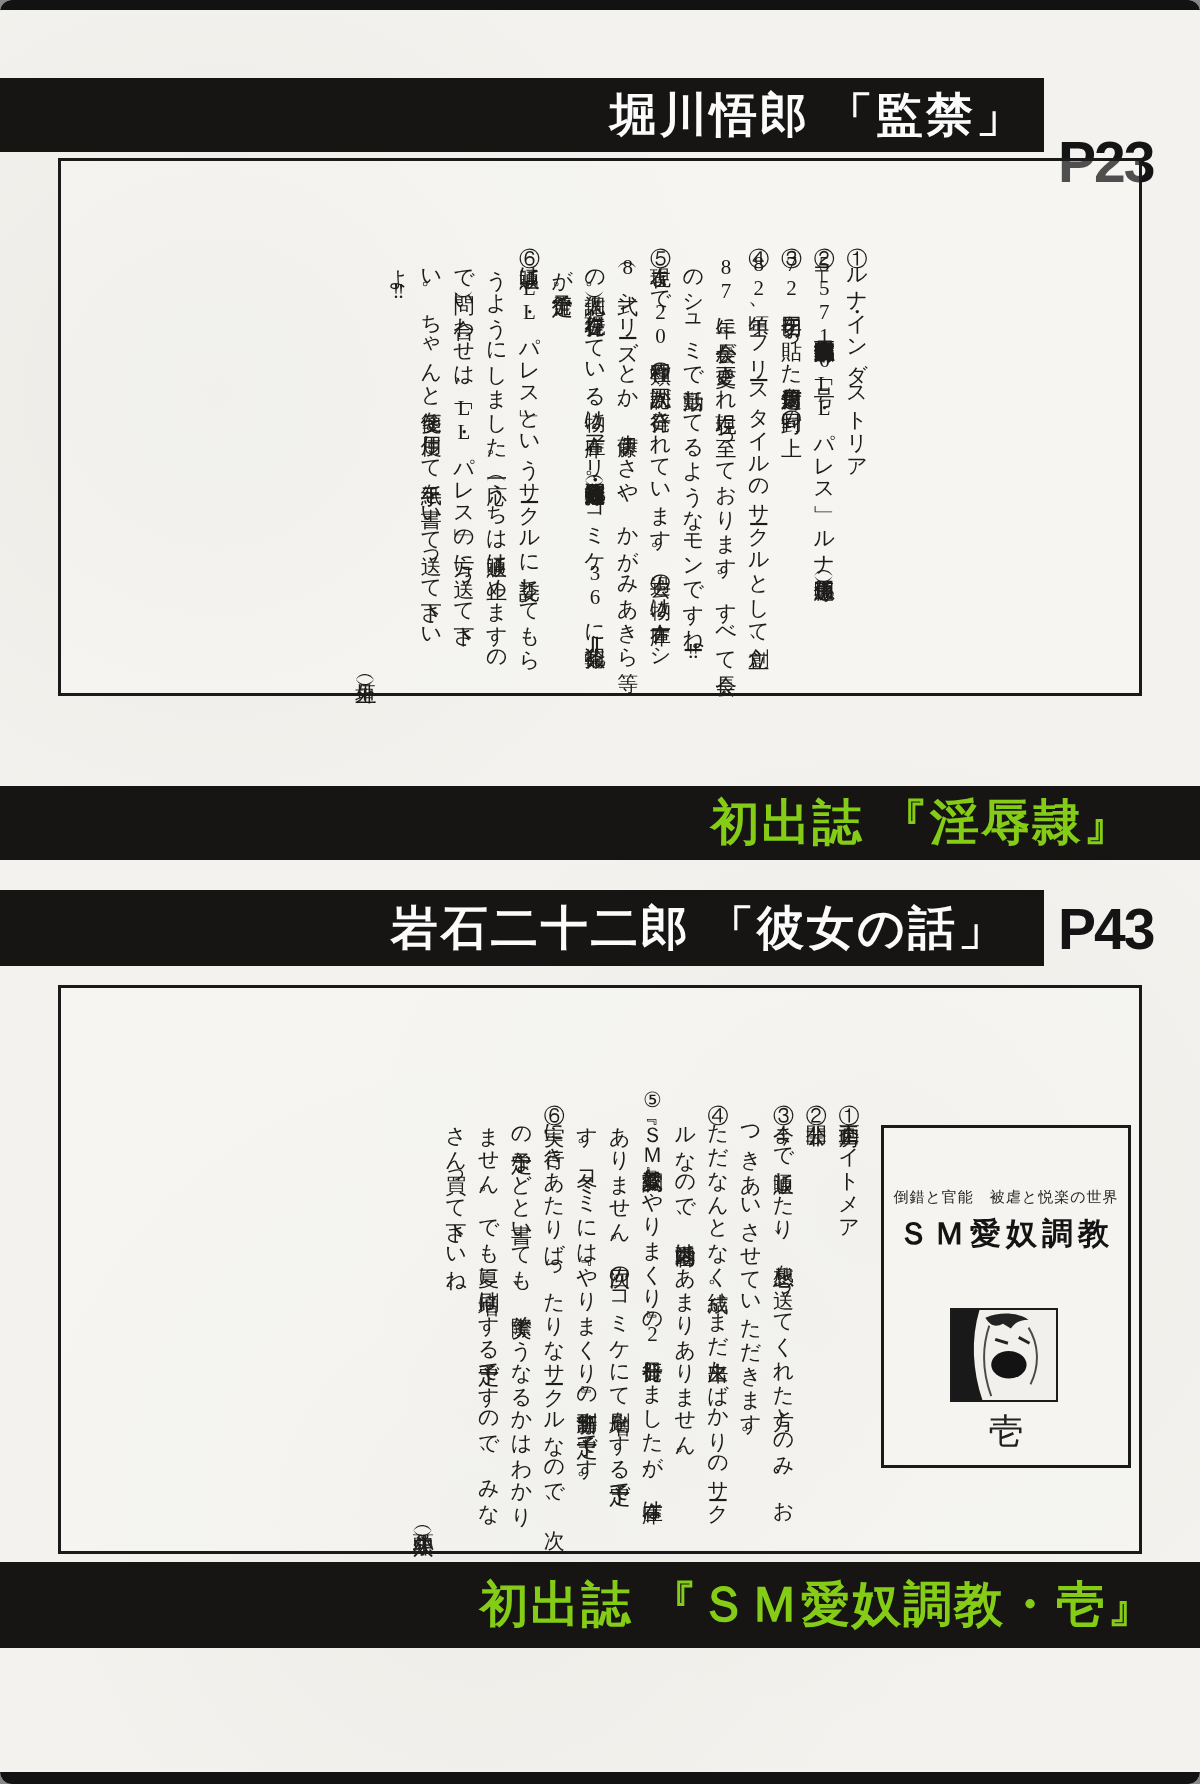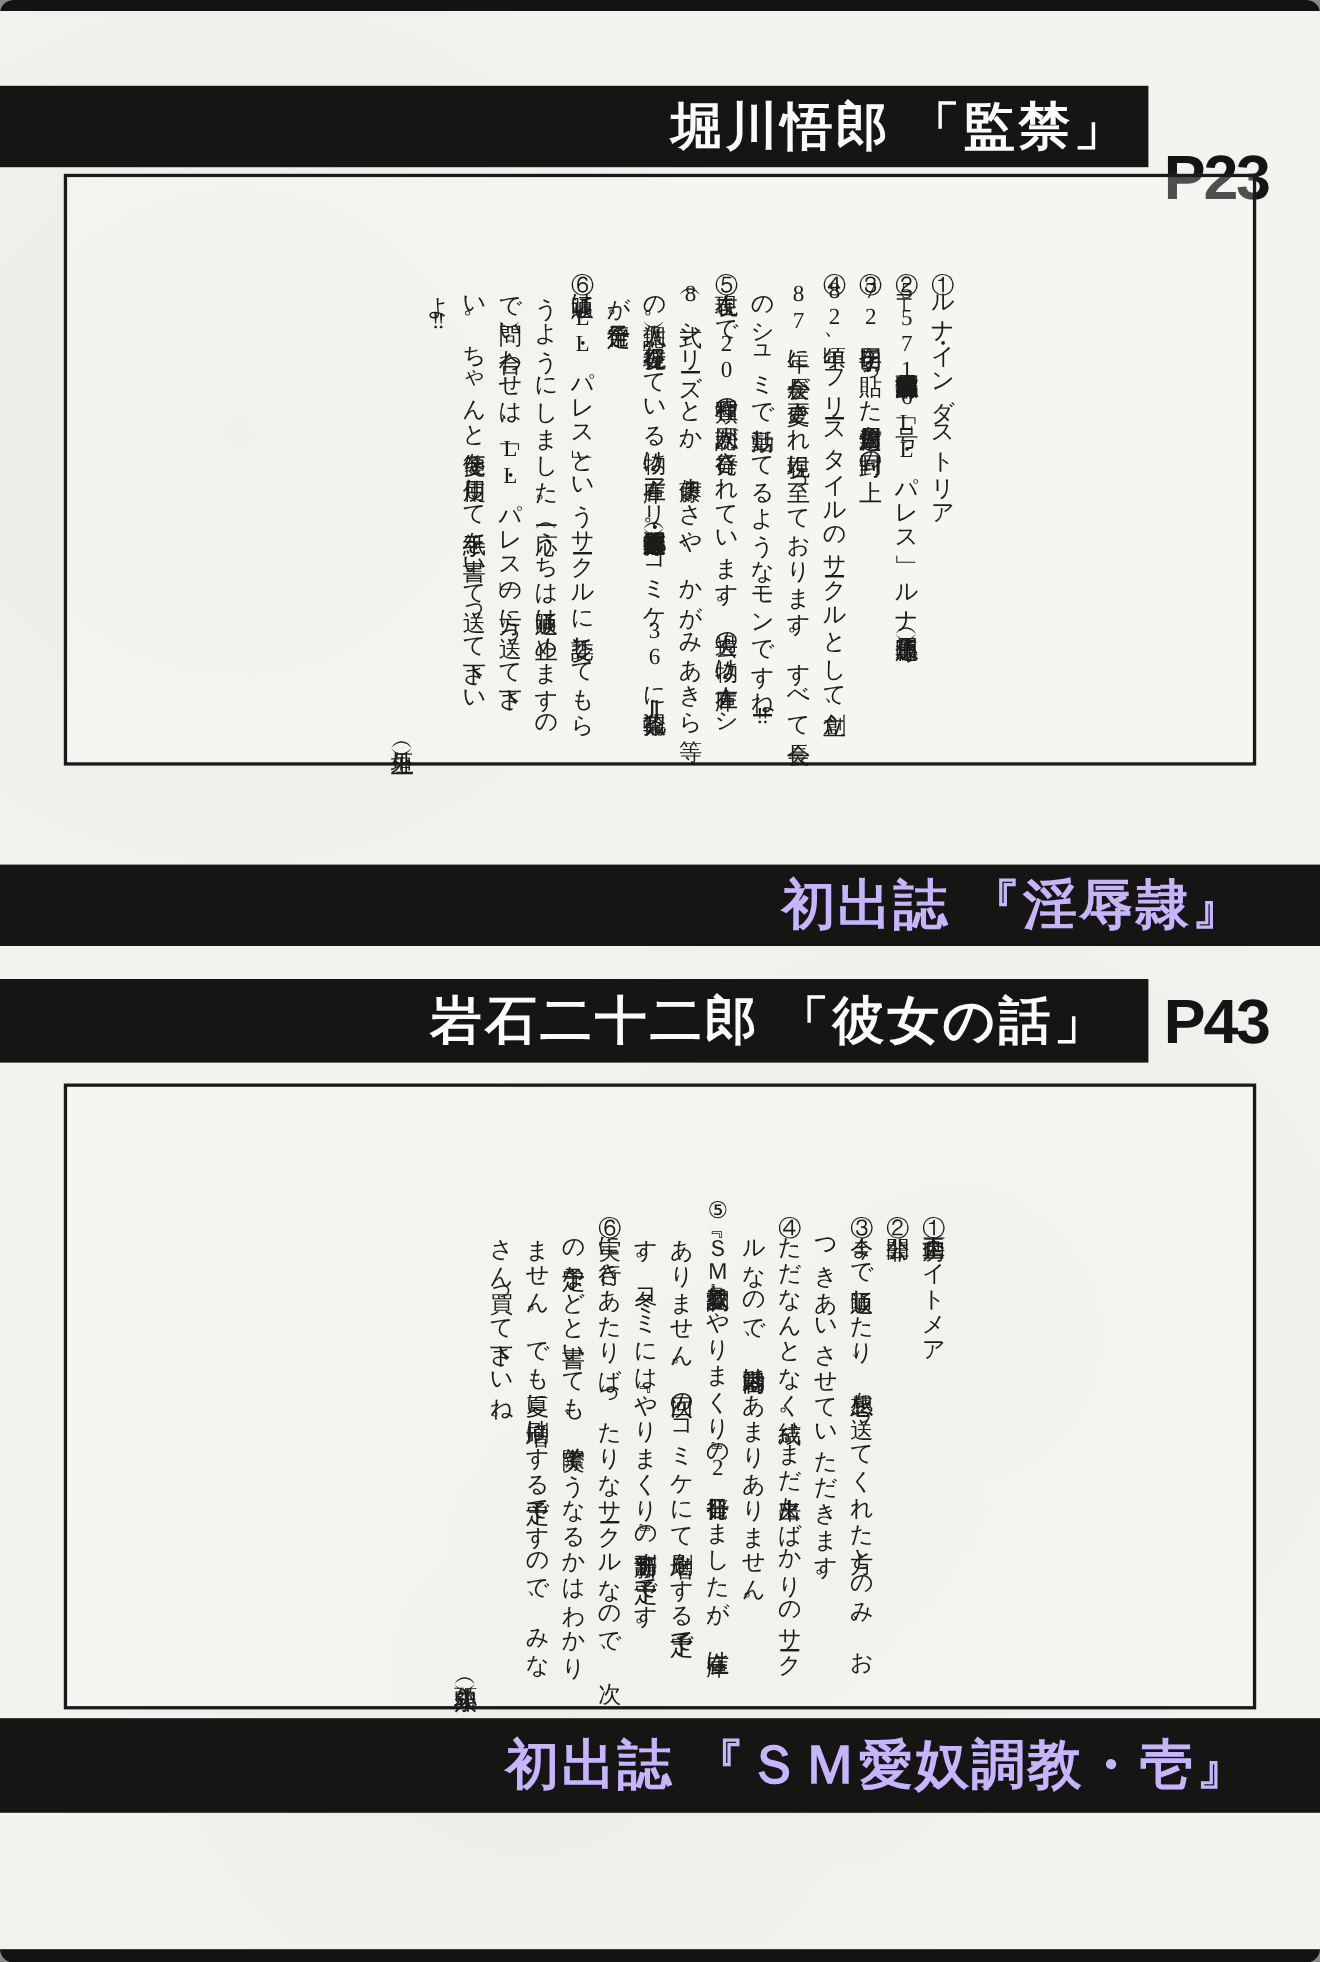--- a/index.html
+++ b/index.html
@@ -30,27 +30,27 @@
   .pnum{
     position:absolute;color:#141414;
     font-family:"Liberation Sans", sans-serif;font-weight:900;
     font-size:57px;letter-spacing:-2px;line-height:1;
   }
   .pnum1{left:1058px;top:88px;margin-top:46px;}
   .pnum2{left:1058px;top:901px;}
 
   
   .dbar{
-    position:absolute;left:0;width:1200px;background:#161514;color:#c4b5fd;
+    position:absolute;left:0;width:1200px;background:#161514;color:#84cc16;
     display:flex;align-items:center;justify-content:flex-end;
     font-family:"Liberation Sans", sans-serif;font-weight:900;
     box-sizing:border-box;letter-spacing:2px;
   }
   .dbar1{top:786px;height:74px;font-size:49px;padding-right:66px;}
-  .dbar2{top:1562px;height:86px;font-size:49px;padding-right:62px;}
+  .dbar2{top:1562px;height:86px;font-size:49px;padding-right:42px;}
 
   
   .cbox{
     position:absolute;left:58px;width:1084px;border:3px solid #1a1a1a;
     box-sizing:border-box;background:rgba(255,255,255,0.25);
   }
   .cbox1{top:158px;height:538px;}
   .cbox2{top:985px;height:569px;}
 
   
@@ -124,20 +124,35 @@
   <div class="cbox cbox2">
     <div class="vtext vt2">
       <p>①企画工房ナイトメア</p>
       <p>②非公開</p>
       <p>③今まで通販したり、感想を送ってくれた方とのみ、おつきあいさせていただきます。</p>
       <p>④ただなんとなく結成。まだ出来たばかりのサークルなので、活動内容はあまりありません。</p>
       <p>⑤『ＳＭ愛奴調教』と『やりまくり』の2冊発行しましたが、在庫はありません。次回のコミケにて増刷をする予定です。冬コミには『やりまくり』の新刊等出す予定です。</p>
       <p>⑥実に行きあたりばったりなサークルなので、次の予定などと書いても、実際そうなるかはわかりません。でも夏に増刷はする予定ですので、みなさん買って下さいね。</p>
       <p class="sig">（小頭矢穴斗）</p>
     </div>
+    <div class="cover2">
+      <div class="cover2-tagline">倒錯と官能　被虐と悦楽の世界</div>
+      <div class="cover2-title">ＳＭ愛奴調教</div>
+      <div class="face2">
+        <svg viewBox="0 0 106 92" preserveAspectRatio="none">
+          <rect width="106" height="92" fill="#f1f0ec"></rect>
+          <path d="M0,0 L28,0 C19,30 21,62 31,92 L0,92 Z" fill="#191919"></path>
+          <path d="M34,8 C50,1 68,3 78,10 C68,10 63,14 60,19 L52,14 C46,17 40,18 34,8 Z" fill="#222"></path>
+          <ellipse cx="58" cy="56" rx="18" ry="14" fill="#131313"></ellipse>
+          <path d="M44,30 l13,4 M68,28 l11,6" stroke="#222" stroke-width="3" fill="none"></path>
+          <path d="M78,18 C88,34 90,56 80,76 M38,16 C30,40 32,66 40,88" stroke="#4a4a48" stroke-width="2" fill="none"></path>
+        </svg>
+      </div>
+      <div class="volume">壱</div>
+    </div>
   </div>
 
   <div class="dbar dbar2">
     <span>初出誌 『ＳＭ愛奴調教・壱』</span>
   </div>
 
   <div class="strip strip-bottom"></div>
 
 </div>
 

